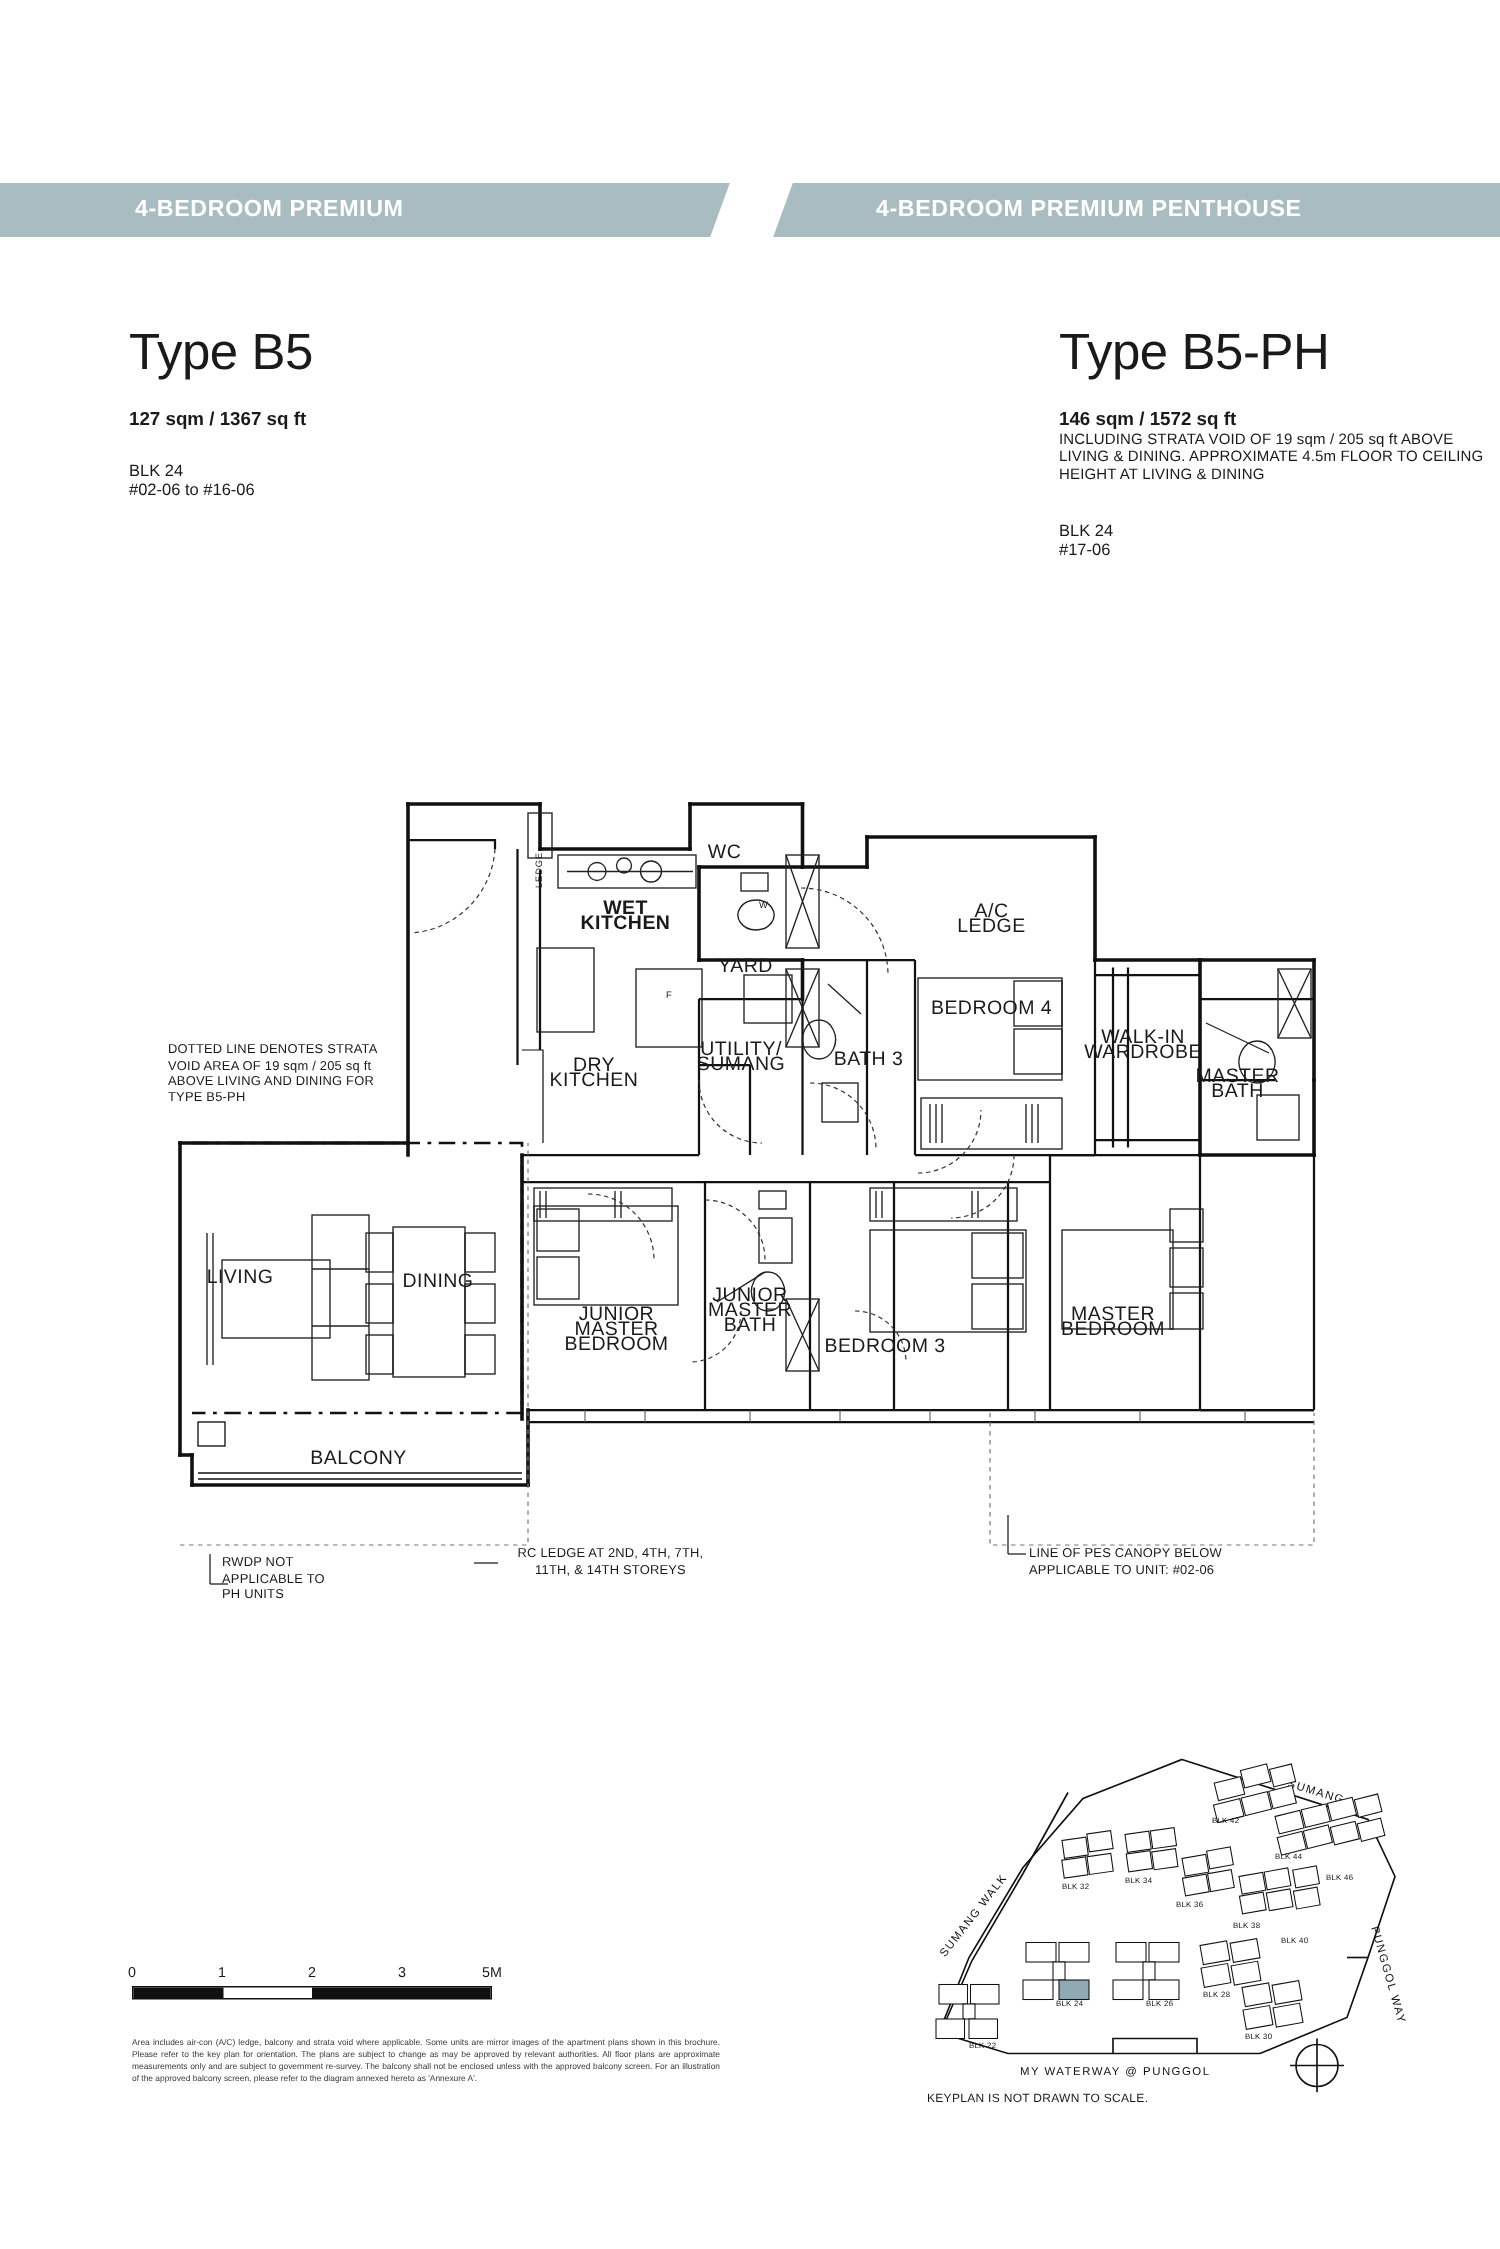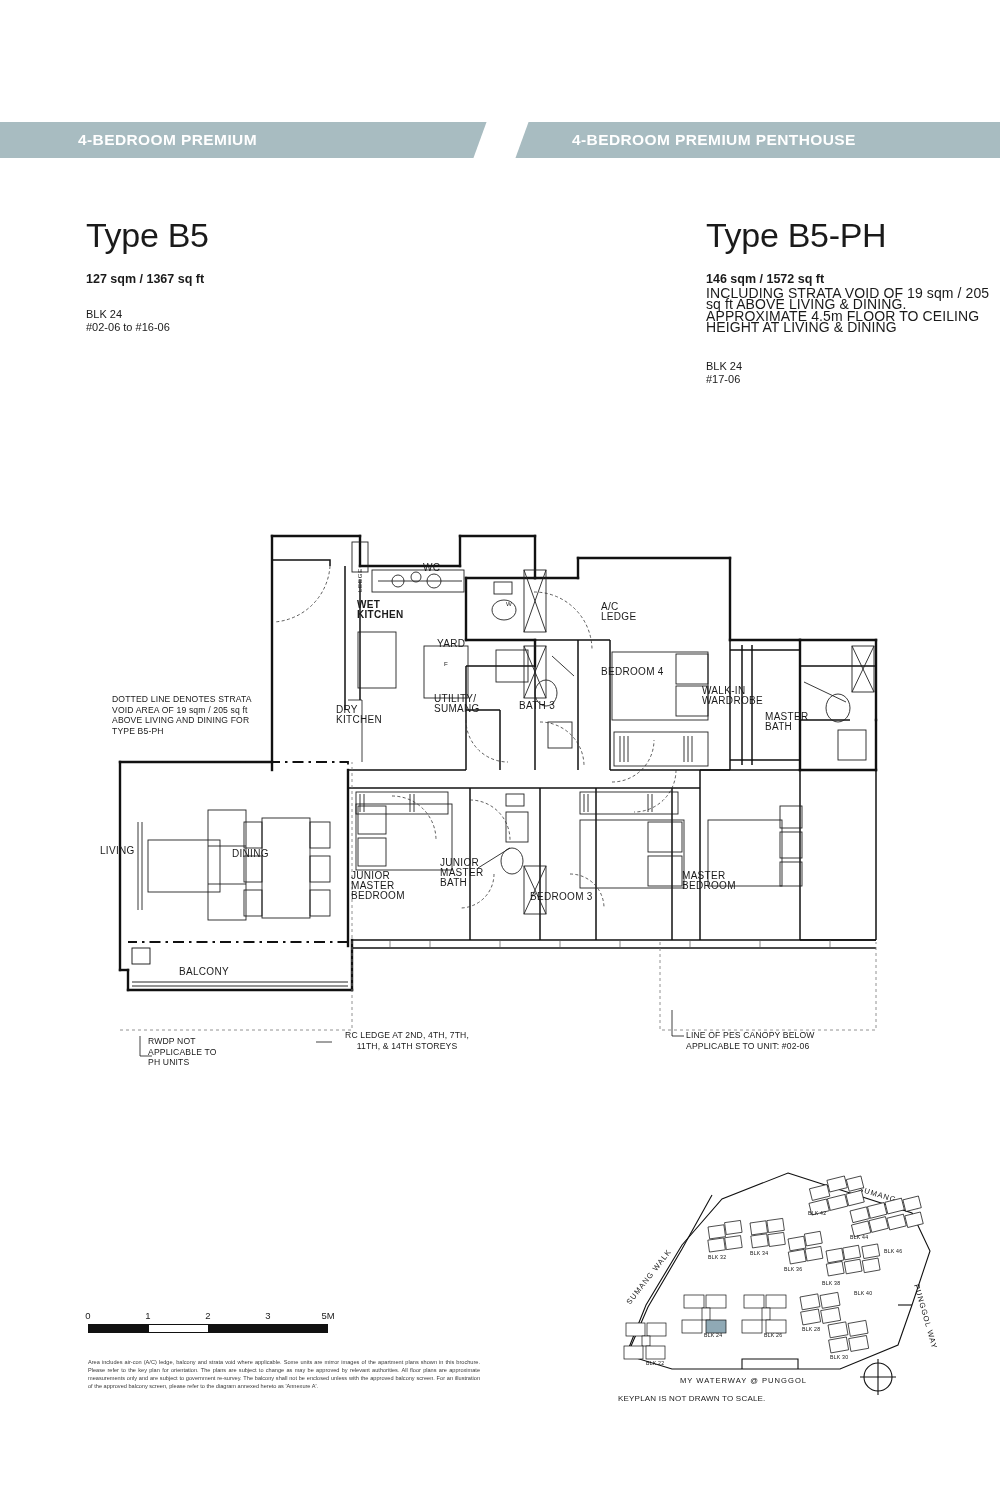--- a/index.html
+++ b/index.html
@@ -16,47 +16,48 @@
   #band-left{left:0;width:508px;}
   #band-right{left:492px;width:508px;}
   #band-slash{
     position:absolute;left:480px;top:0;width:42px;height:36px;
     background:#ffffff;transform:skewX(-20deg);
   }
   .band-label{
     position:absolute;top:0;height:28px;line-height:36px;
     color:#ffffff;font-weight:bold;font-size:15.5px;letter-spacing:0.4px;
     white-space:nowrap;
+    margin-left:12px;
   }
   #band-label-left{left:78px;}
   #band-label-right{left:572px;}
 
   
   #title-left{left:86px;top:218px;width:400px;}
   #title-right{left:706px;top:218px;width:290px;}
   .type-name{font-size:34px;font-weight:normal;letter-spacing:-0.3px;line-height:1;margin:0 0 20px 0;}
   .area-line{font-size:12.5px;font-weight:bold;margin:0 0 2px 0;}
-  .sub-note{font-size:14px;line-height:11.4px;margin:0;letter-spacing:0.1px;}
+  .sub-note{font-size:10px;line-height:11.4px;margin:0;letter-spacing:0.1px;}
   .blk-line{font-size:11px;line-height:13px;margin:0;}
   .blk-block{margin-top:22px;}
   #title-right .blk-block{margin-top:26px;}
 
   
   #floorplan{left:0;top:470px;width:1000px;height:620px;}
   #floorplan svg{display:block;}
 
   
   .callout{position:absolute;font-size:8.6px;line-height:10.6px;letter-spacing:0.15px;white-space:pre-line;}
   #callout-strata{left:112px;top:694px;width:232px;text-align:left;}
   #callout-rwdp{left:148px;top:1036px;width:120px;}
   #callout-rcledge{left:322px;top:1030px;width:170px;text-align:center;}
   #callout-pes{left:686px;top:1030px;width:200px;}
 
   
-  .room-label{position:absolute;font-size:10px;line-height:9.8px;letter-spacing:0.3px;white-space:pre-line;}
+  .room-label{position:absolute;font-size:13px;line-height:9.8px;text-align:center;letter-spacing:0.3px;white-space:pre-line;}
   .tiny-label{position:absolute;font-size:6.2px;line-height:7px;text-align:center;letter-spacing:0.2px;}
 
   
   #scalebar{left:88px;top:1310px;width:240px;}
   .sb-nums{position:relative;height:13px;}
   .sb-num{position:absolute;top:0;font-size:9.5px;transform:translateX(-50%);}
   .sb-bar{position:relative;height:9px;border:1px solid #111;box-sizing:border-box;margin-top:1px;}
   .sb-seg{position:absolute;top:0;height:7px;background:#111;}
 
   

